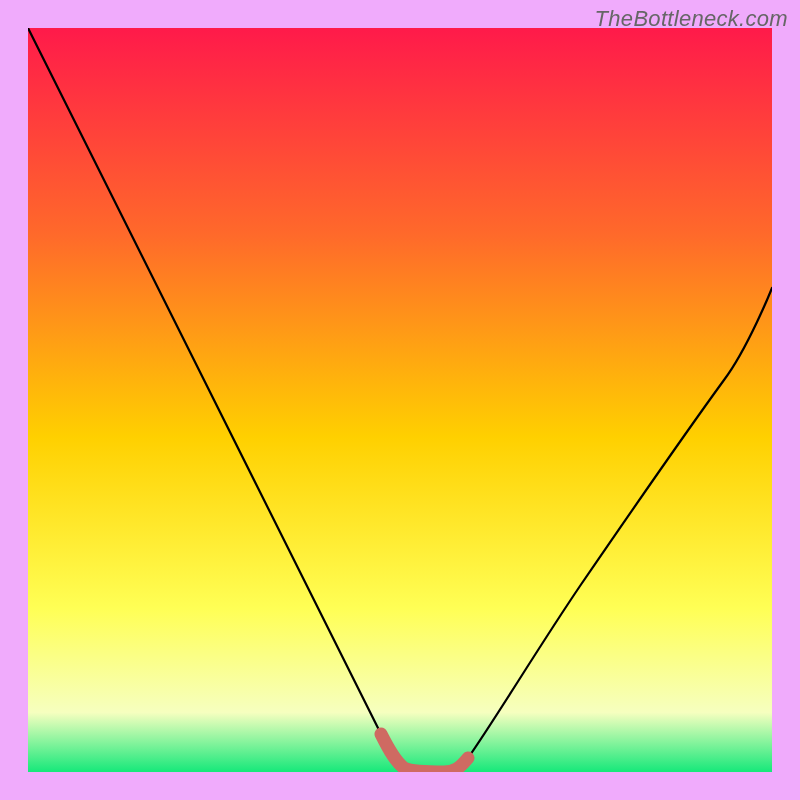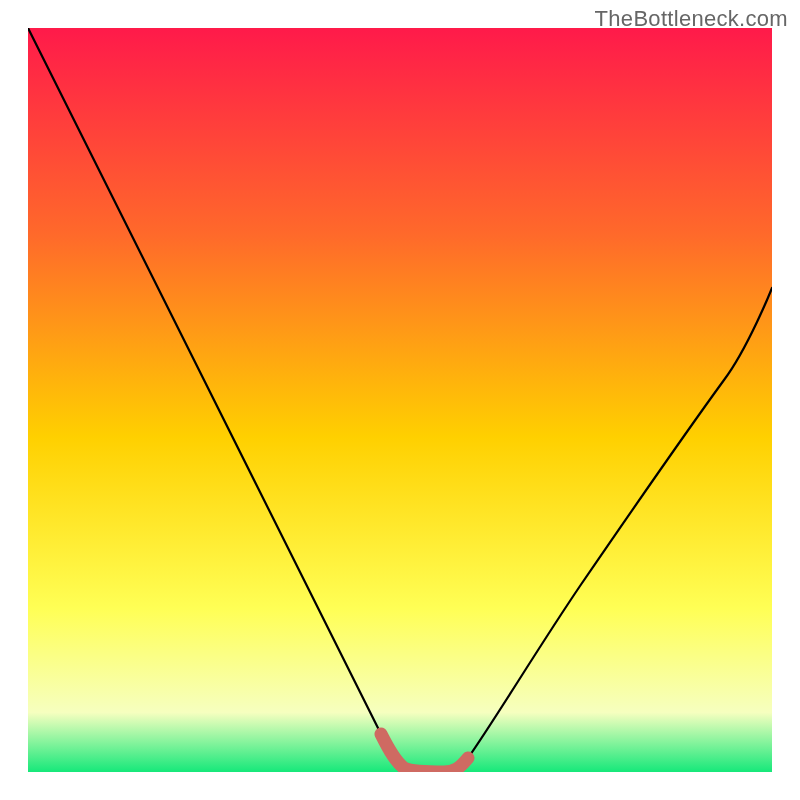--- a/index.html
+++ b/index.html
@@ -8,21 +8,22 @@
     width: 800px;
     height: 800px;
     background: #000;
     overflow: hidden;
     font-family: Arial, Helvetica, sans-serif;
   }
   .frame {
     position: relative;
     width: 800px;
     height: 800px;
-    background: #ffffff;
+    background: #f0abfc;
+    font-style: italic;
   }
   .watermark {
     position: absolute;
     top: 6px;
     right: 12px;
     color: #666;
     font-size: 22px;
     font-weight: 500;
     letter-spacing: 0.3px;
     z-index: 10;

